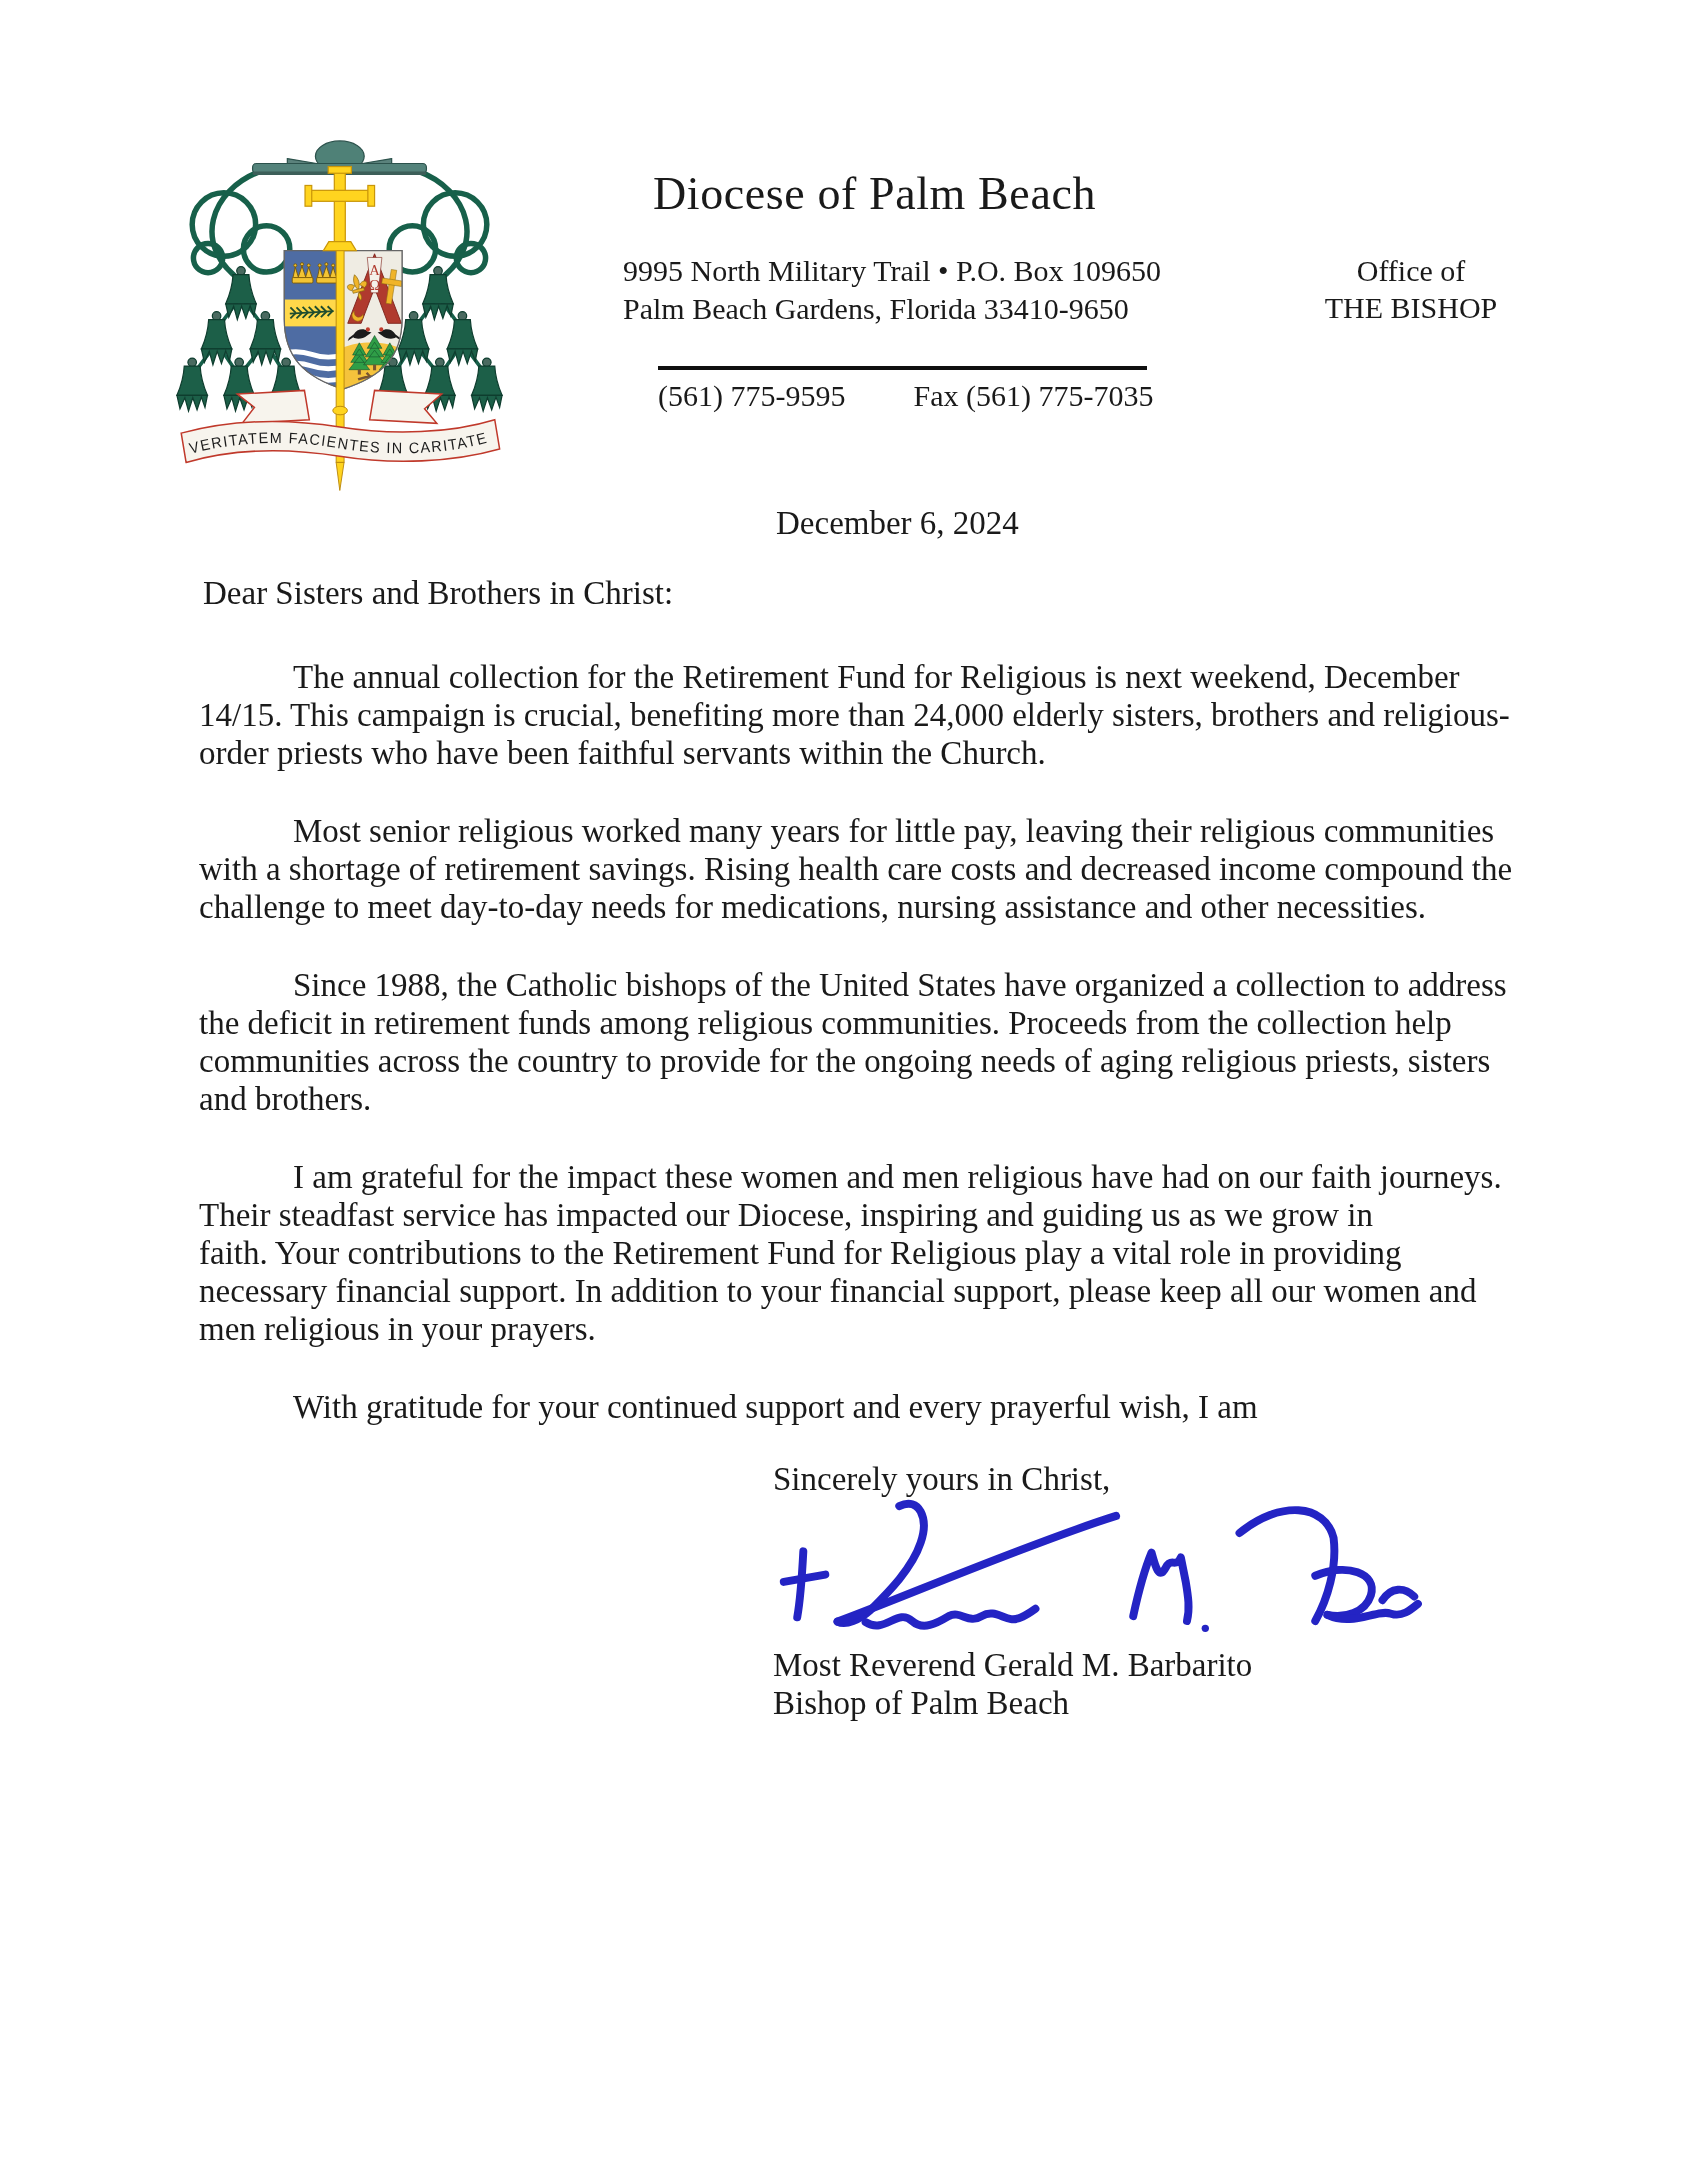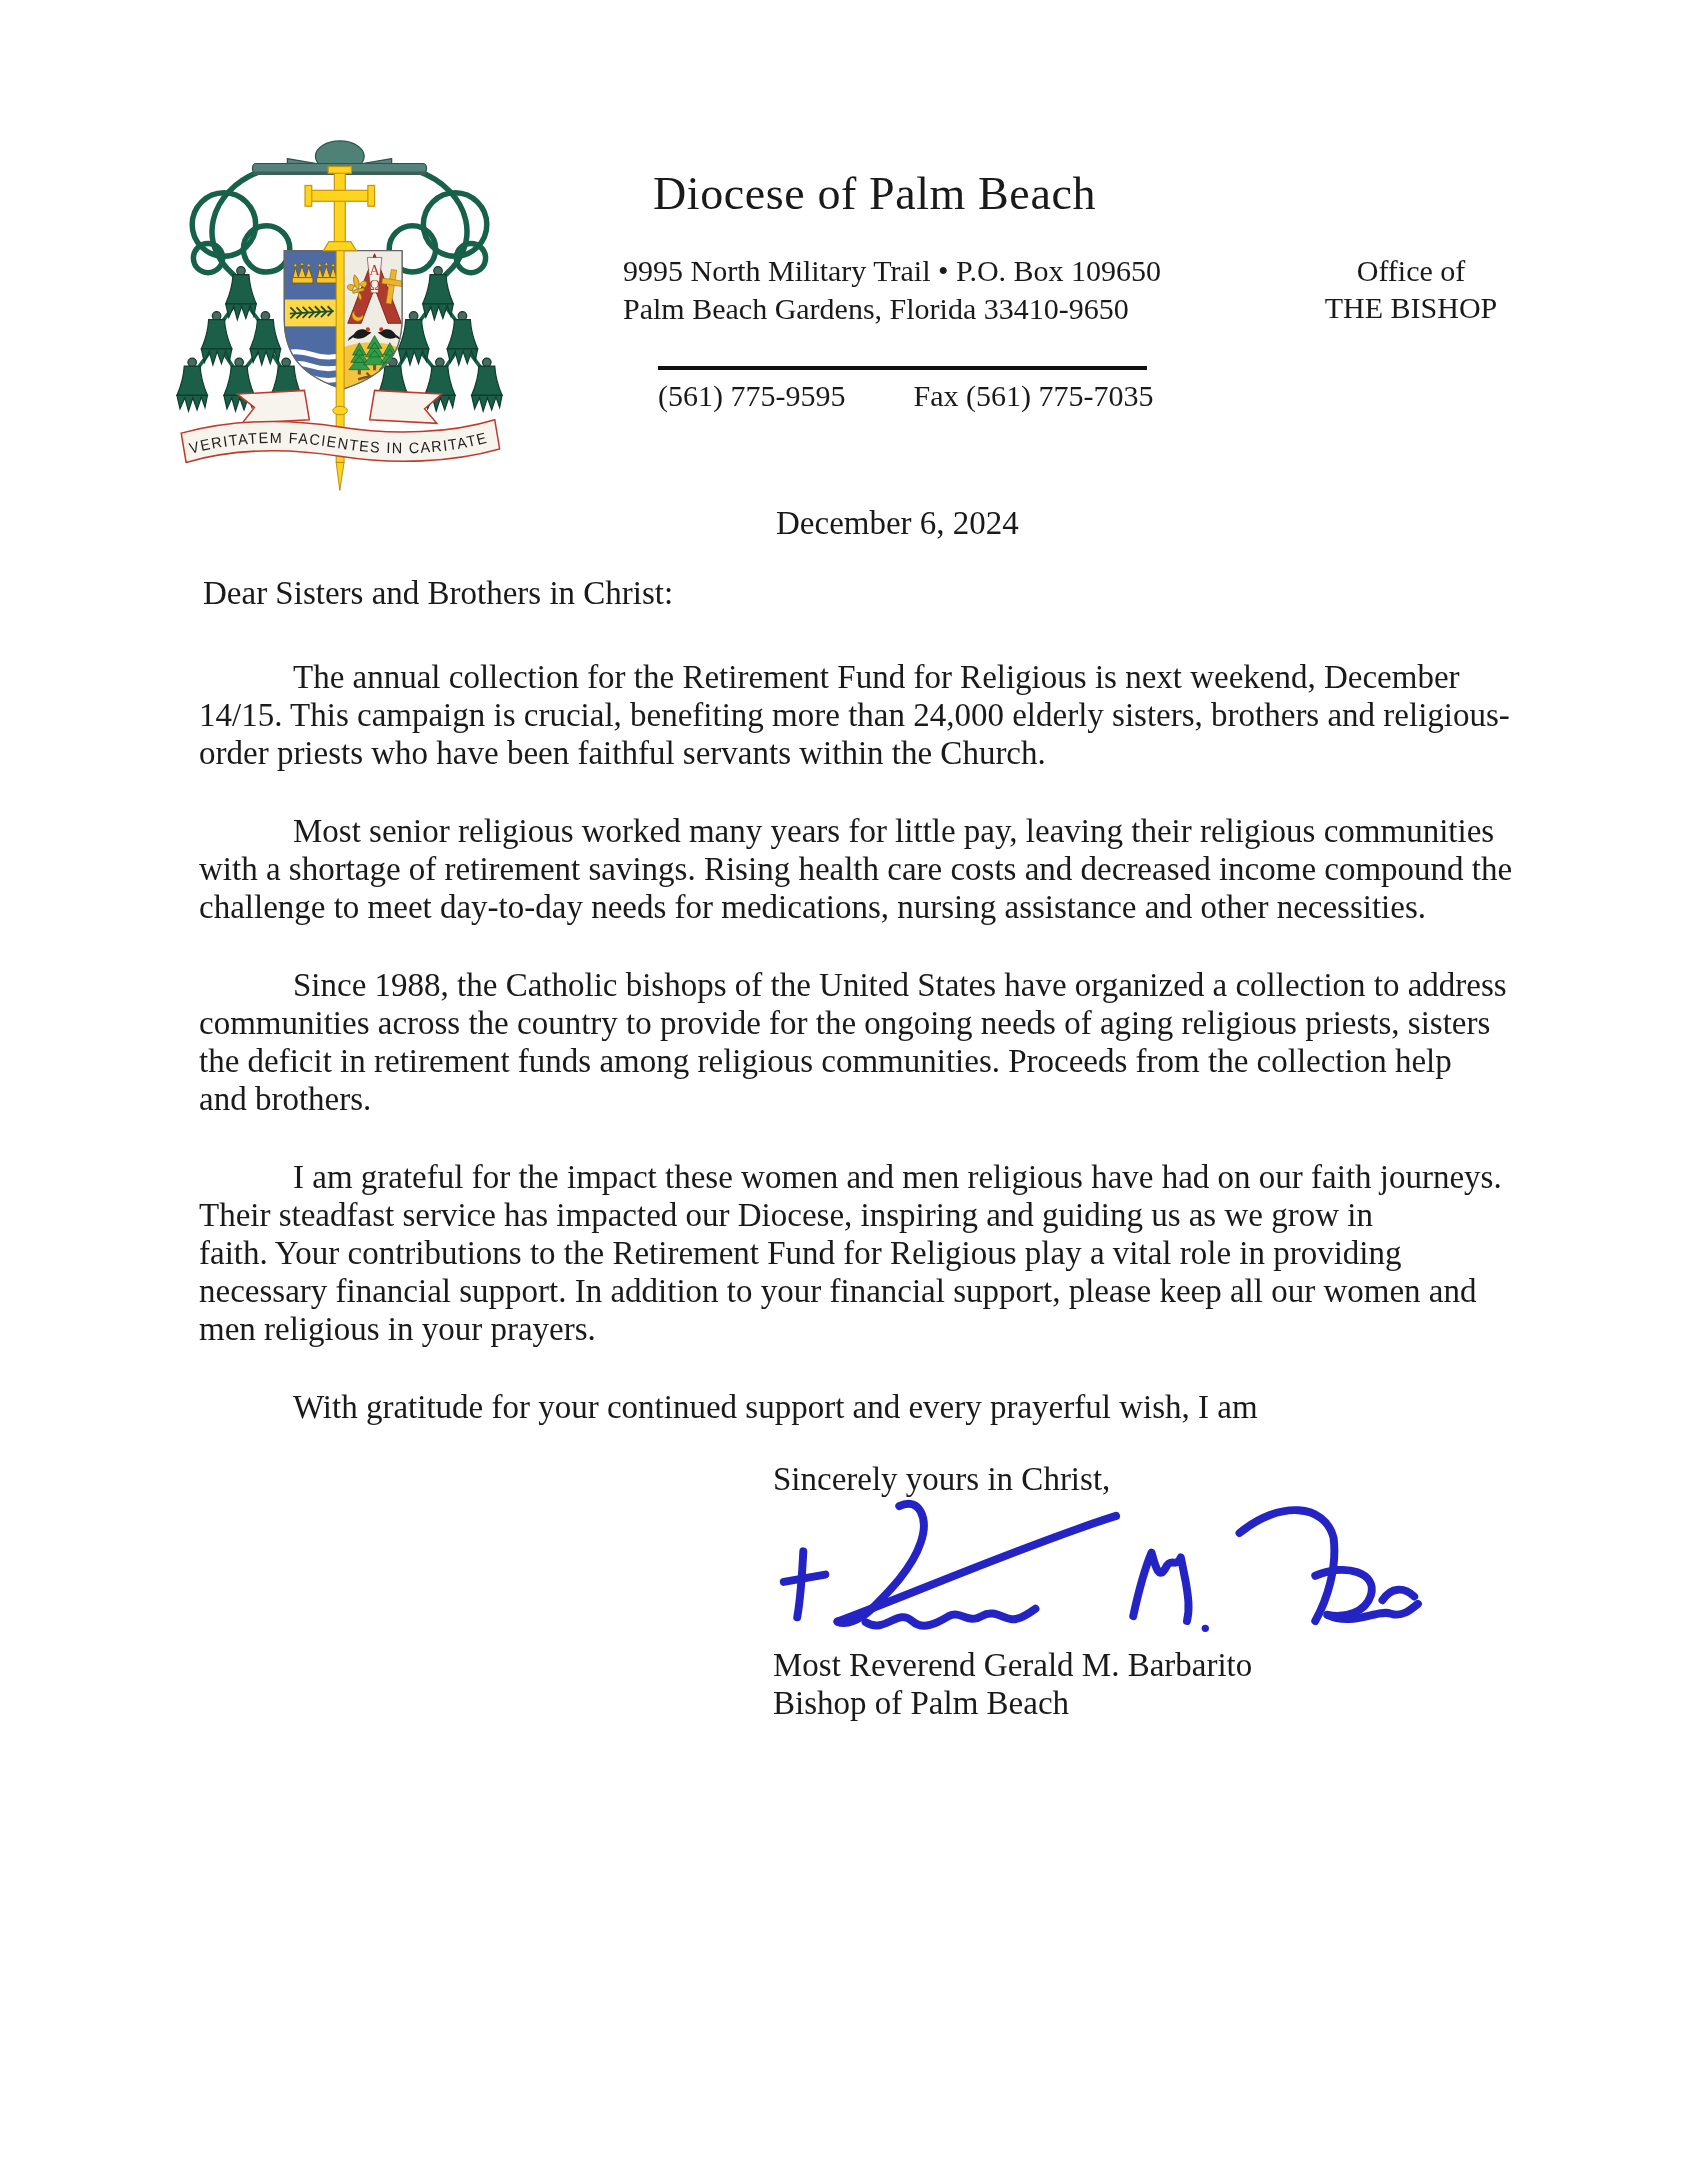--- a/index.html
+++ b/index.html
@@ -243,22 +243,22 @@
   </div>
 
   <div class="abs para" style="top:812px">
     <div class="line indent">Most senior religious worked many years for little pay, leaving their religious communities</div>
     <div class="line">with a shortage of retirement savings. Rising health care costs and decreased income compound the</div>
     <div class="line">challenge to meet day-to-day needs for medications, nursing assistance and other necessities.</div>
   </div>
 
   <div class="abs para" style="top:966px">
     <div class="line indent">Since 1988, the Catholic bishops of the United States have organized a collection to address</div>
+    <div class="line">the deficit in retirement funds among religious communities. Proceeds from the collection help</div>
     <div class="line">communities across the country to provide for the ongoing needs of aging religious priests, sisters</div>
-    <div class="line">the deficit in retirement funds among religious communities. Proceeds from the collection help</div>
     <div class="line">and brothers.</div>
   </div>
 
   <div class="abs para" style="top:1158px">
     <div class="line indent">I am grateful for the impact these women and men religious have had on our faith journeys.</div>
     <div class="line">Their steadfast service has impacted our Diocese, inspiring and guiding us as we grow in</div>
     <div class="line">faith. Your contributions to the Retirement Fund for Religious play a vital role in providing</div>
     <div class="line">necessary financial support. In addition to your financial support, please keep all our women and</div>
     <div class="line">men religious in your prayers.</div>
   </div>

